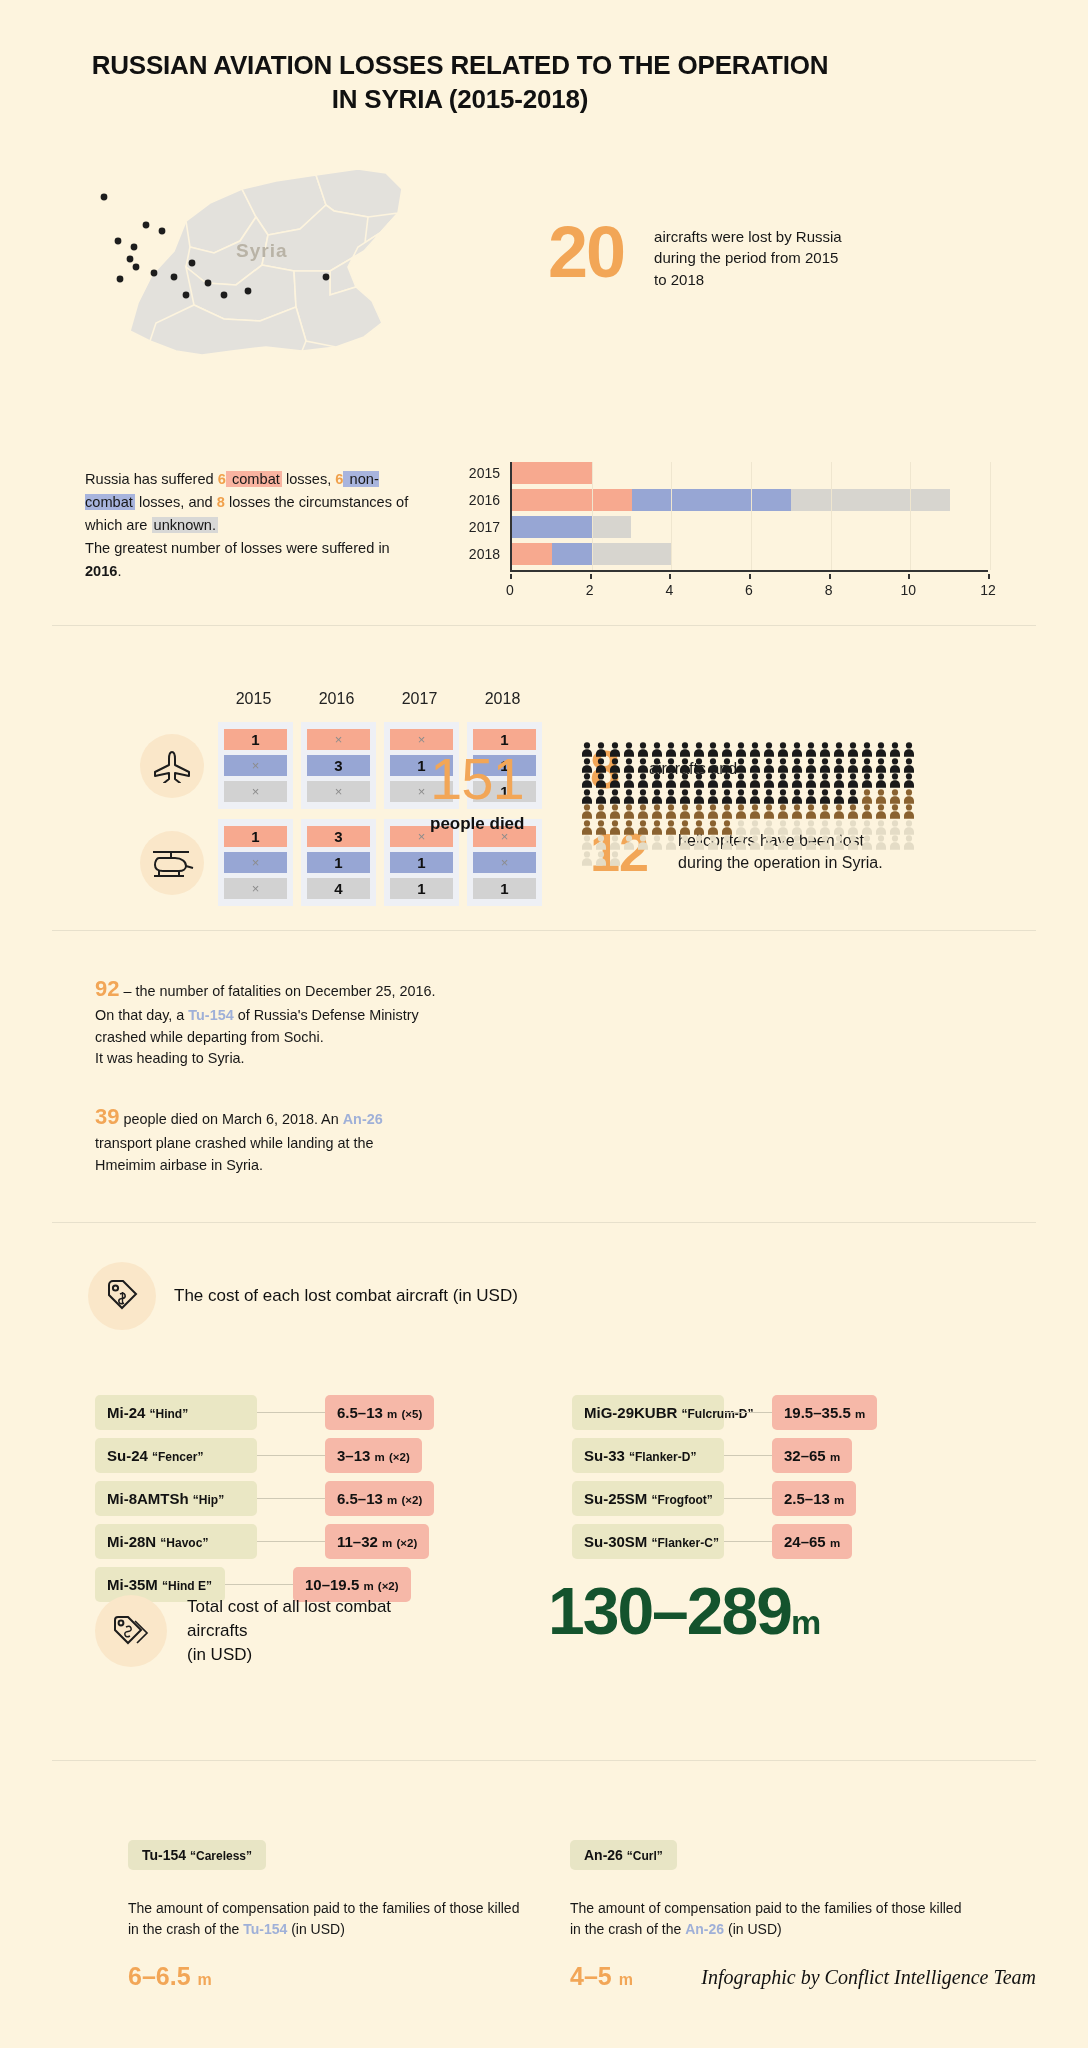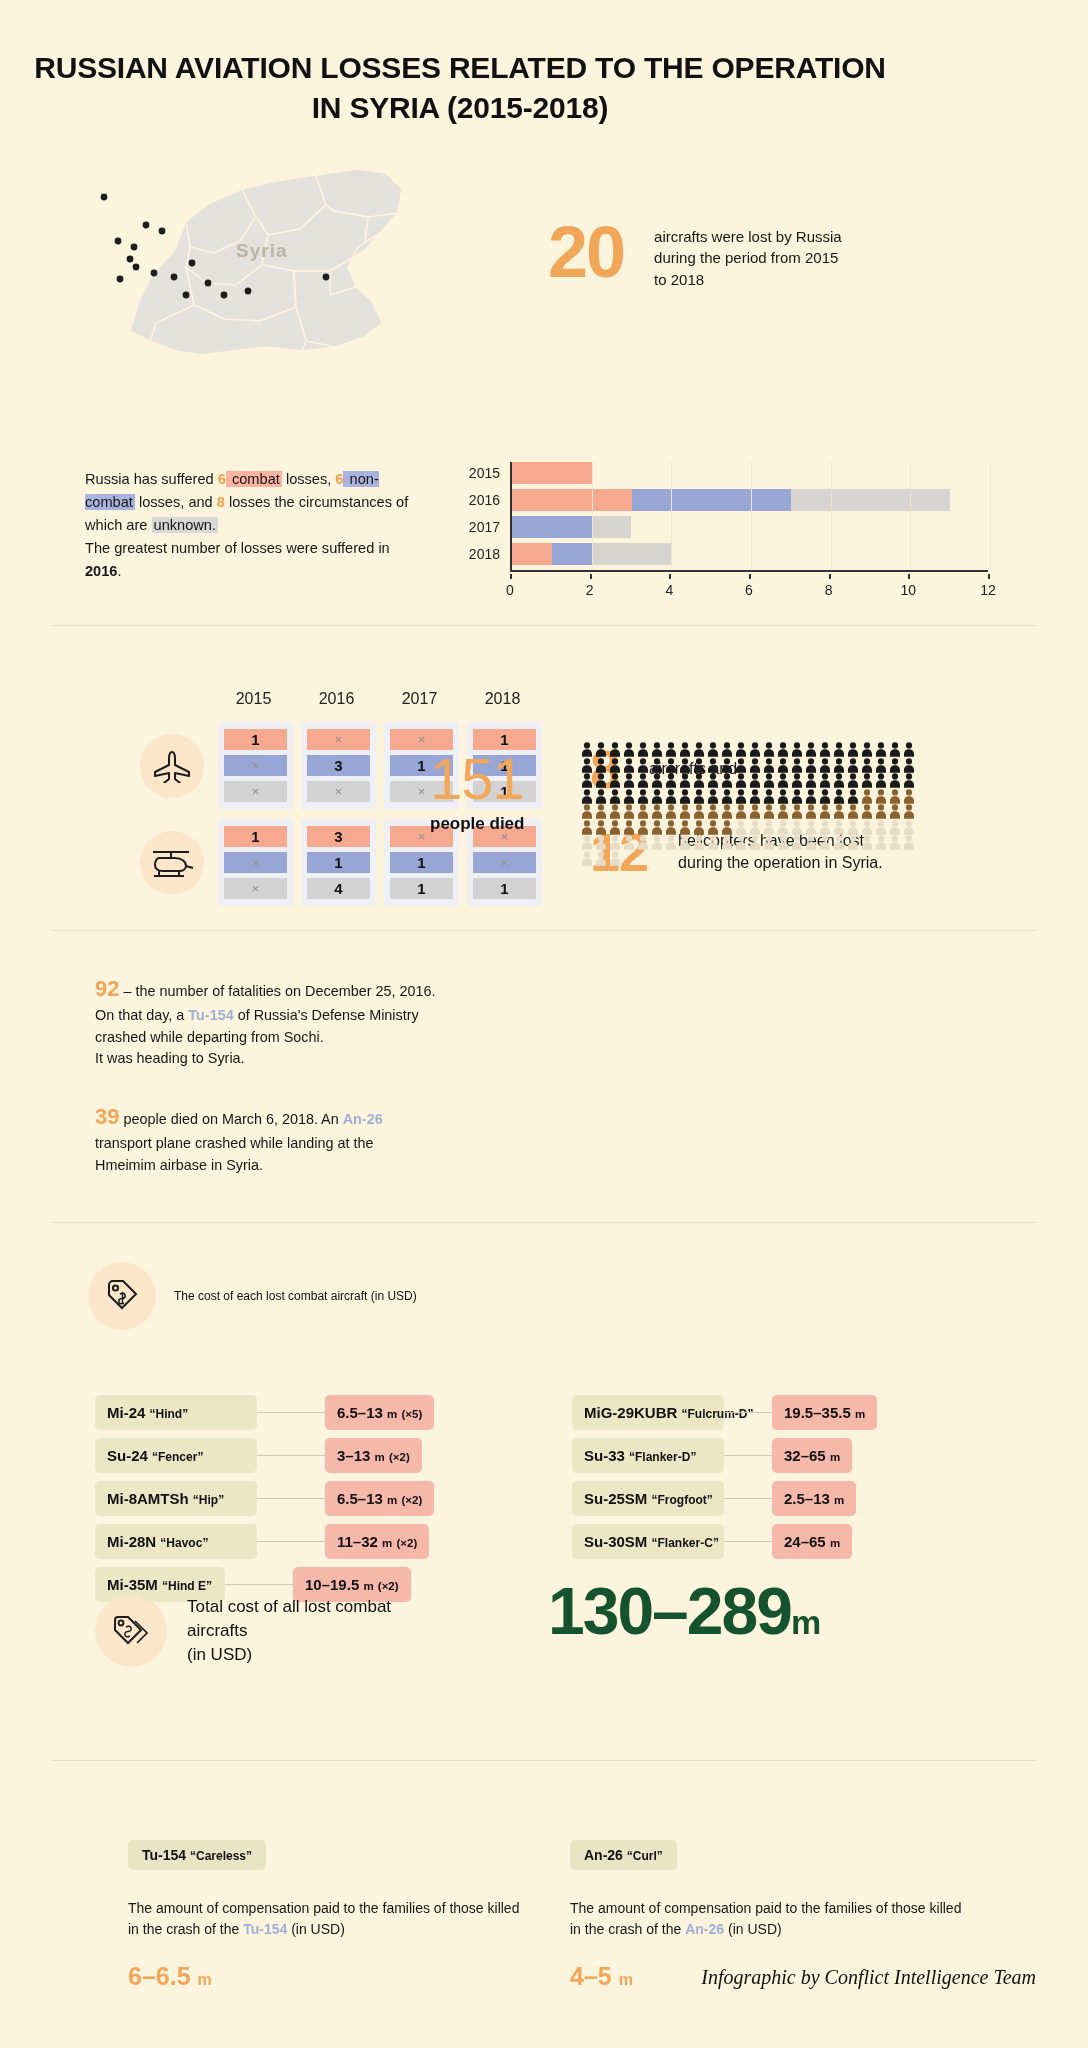--- a/index.html
+++ b/index.html
@@ -10,21 +10,21 @@
     color:#1a1a1a;
     overflow:hidden;
     position:relative;
   }
   .page{width:1088px;height:2048px;position:relative;}
 
   
   .title{
     position:absolute;left:0;top:48px;width:920px;
     text-align:center;
-    font-size:30px;font-weight:bold;letter-spacing:-0.2px;
+    font-size:26px;font-weight:bold;letter-spacing:-0.2px;
     line-height:1.32;color:#111;
   }
 
   
   .divider{position:absolute;left:52px;width:984px;height:1px;background:#e7e0cc;}
 
   
   .map-wrap{position:absolute;left:90px;top:155px;width:380px;height:230px;}
   .map-label{
     position:absolute;left:236px;top:240px;
@@ -97,21 +97,21 @@
   .stat151 .num{font-size:58px;font-weight:normal;color:#f2a657;line-height:1;letter-spacing:-1px;}
   .stat151 .sub{font-size:17px;font-weight:bold;color:#111;margin-top:6px;}
   .people{position:absolute;left:580px;top:742px;width:360px;line-height:0;}
   .people .prow{display:block;height:15.5px;white-space:nowrap;}
   .p{display:inline-block;width:14px;height:15px;vertical-align:top;}
 
   
   .cost-head{position:absolute;display:flex;align-items:center;gap:18px;}
   .cost-head .tag-circle{width:68px;height:68px;border-radius:50%;background:#fae7c9;
      display:flex;align-items:center;justify-content:center;}
-  .cost-head .label{font-size:12px;color:#111;}
+  .cost-head .label{font-size:17px;color:#111;}
 
   .cost-table{position:absolute;}
   .cost-row{display:flex;align-items:center;margin-bottom:8px;}
   .cost-name{background:#eae7c4;border-radius:5px;padding:9px 12px;box-sizing:border-box;
      font-size:15px;font-weight:bold;color:#111;white-space:nowrap;}
   .cost-name .nick{font-size:12px;font-weight:bold;}
   .connector{height:1px;background:#cfc9b5;flex:0 0 auto;}
   .cost-val{background:#f6b8a8;border-radius:5px;padding:9px 12px;box-sizing:border-box;
      font-size:15px;font-weight:bold;color:#111;white-space:nowrap;}
   .cost-val .m{font-size:11.5px;font-weight:bold;}

